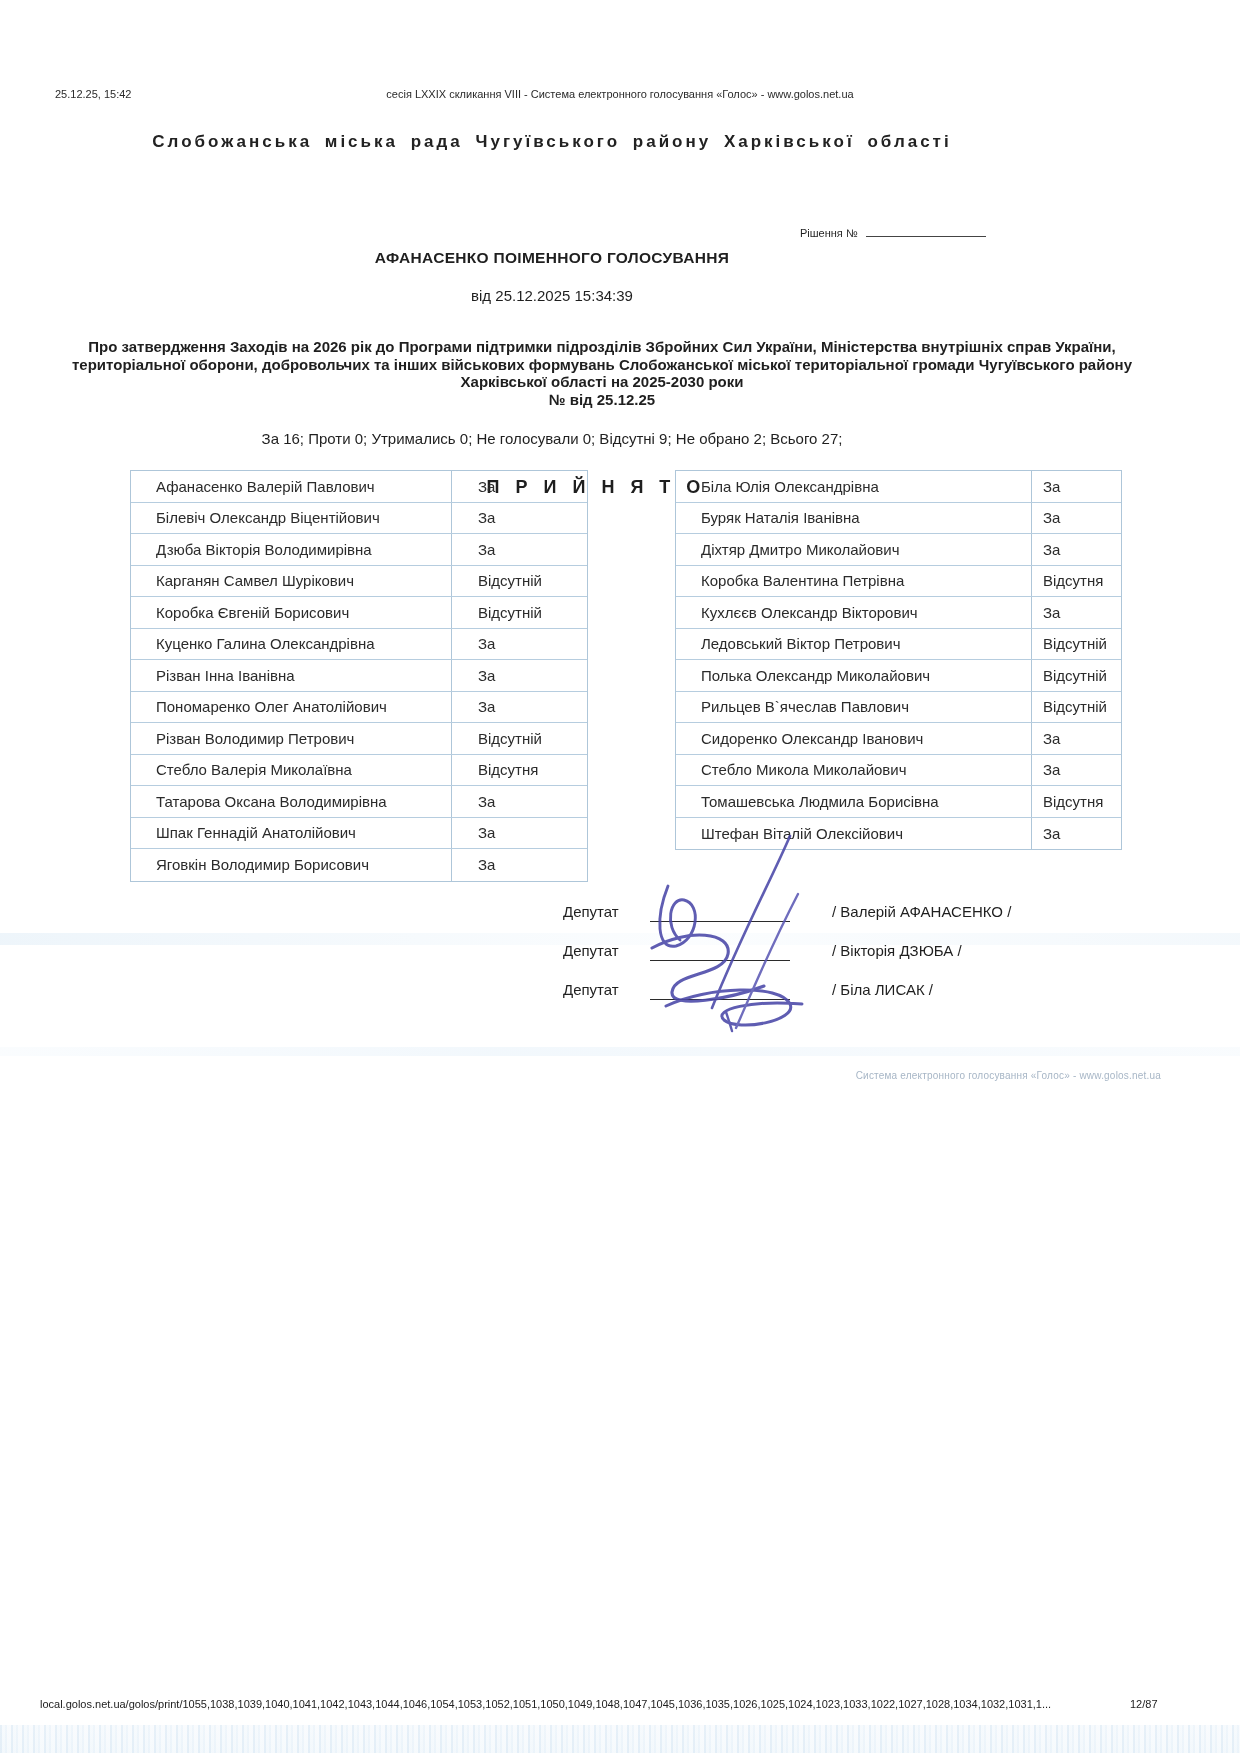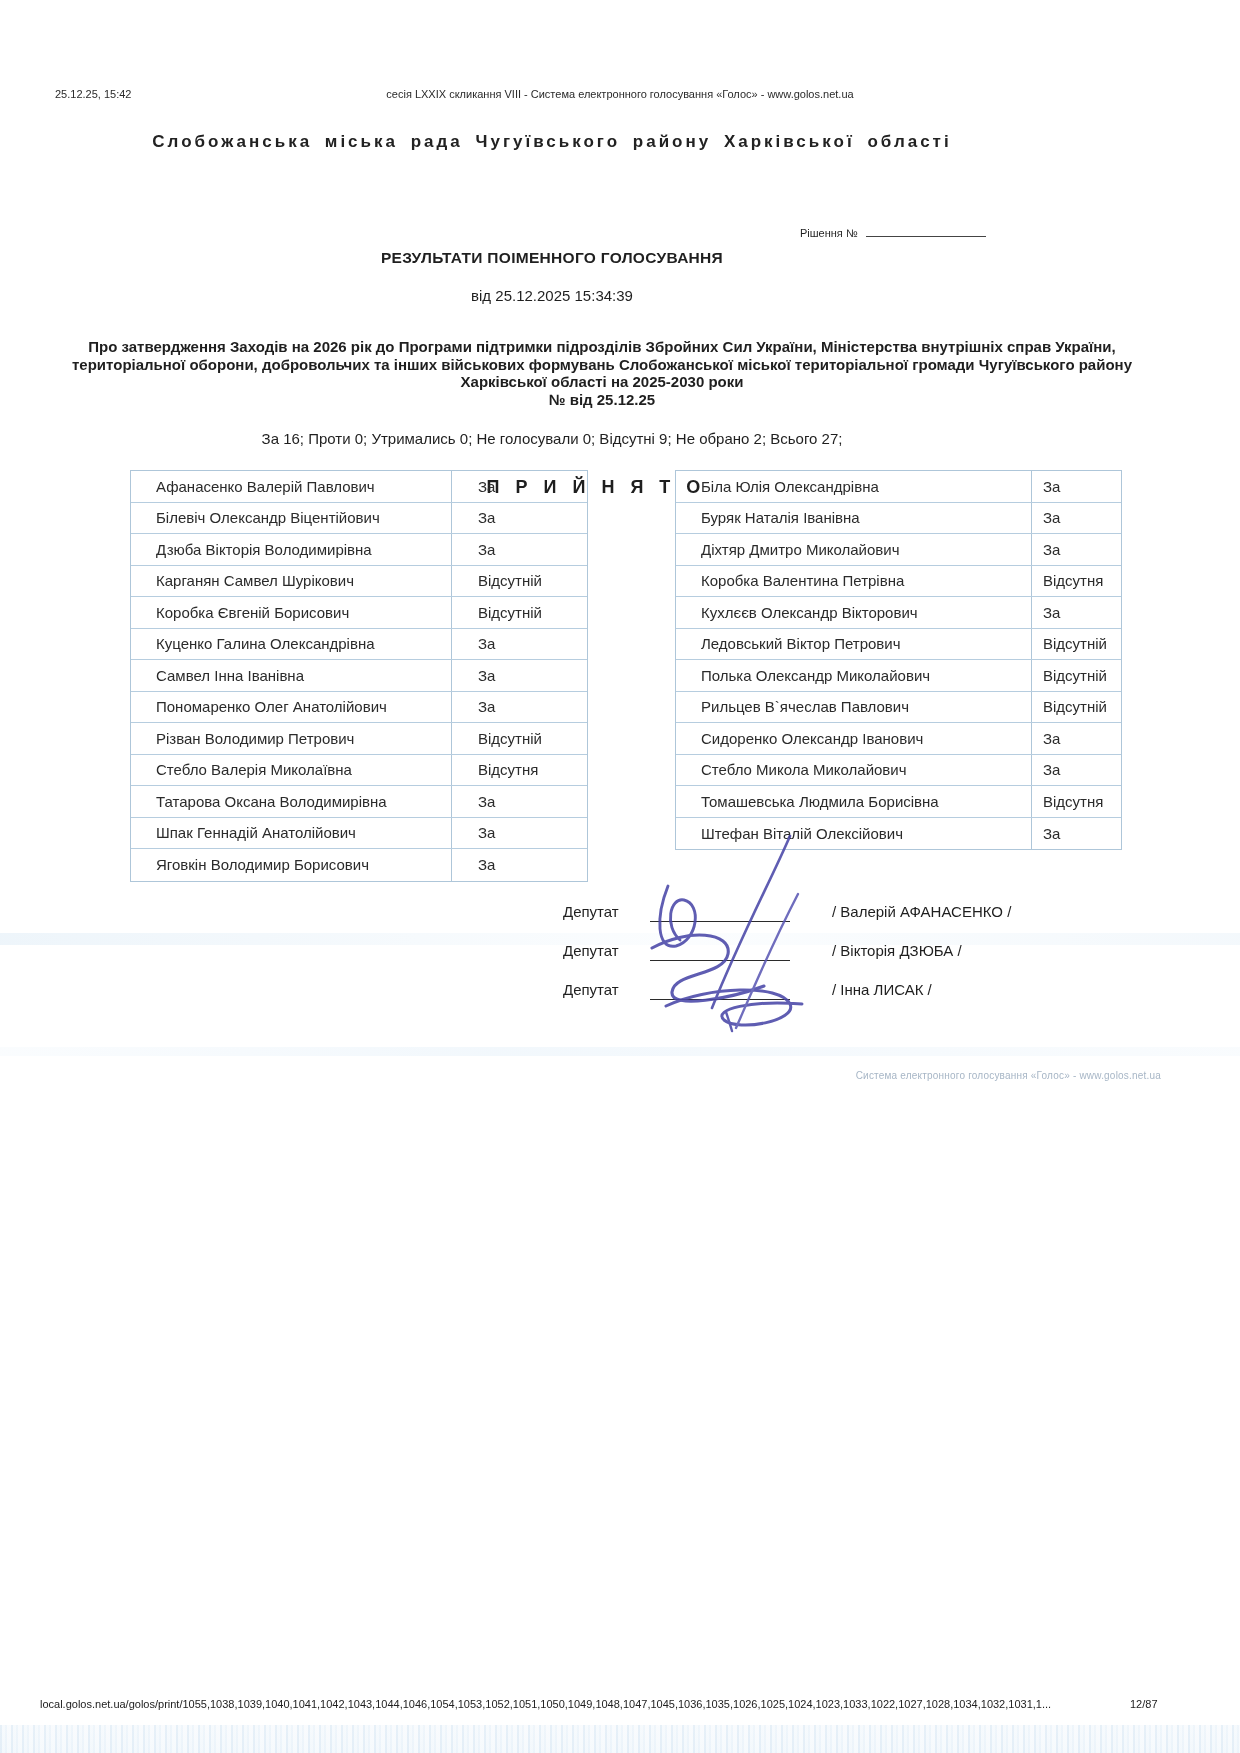--- a/index.html
+++ b/index.html
@@ -67,21 +67,21 @@
 
   <div class="abs hdr" style="left:55px;top:48px;">25.12.25, 15:42</div>
   <div class="abs centerwrap council-title" style="top:92px;">Слобожанська міська рада Чугуївського району Харківської області</div>
 
   <div class="abs hdr hdr-center" style="top:48px;">сесія LXXIX скликання VIII - Система електронного голосування «Голос» - www.golos.net.ua</div>
 
   <div class="abs decision" style="left:800px;top:182px;">
     <span>Рішення №</span><span class="decision-blank"></span>
   </div>
 
-  <div class="abs centerwrap results-title" style="top:209px;">РЕЗУЛЬТАТИ ПОІМЕННОГО ГОЛОСУВАННЯ</div>
+  <div class="abs centerwrap results-title" style="top:209px;">АФАНАСЕНКО ПОІМЕННОГО ГОЛОСУВАННЯ</div>
   <div class="abs centerwrap plain15" style="top:247px;">від 25.12.2025 15:34:39</div>
 
   <div class="abs subject" style="left:57px;top:298px;width:1090px;">
     <div>Про затвердження Заходів на 2026 рік до Програми підтримки підрозділів Збройних Сил України, Міністерства внутрішніх справ України, територіальної оборони, добровольчих та інших військових формувань Слобожанської міської територіальної громади Чугуївського району Харківської області на 2025-2030 роки</div>
     <div class="subject-number">№ від 25.12.25</div>
   </div>
 
   <div class="abs centerwrap tally" style="top:390px;">За 16; Проти 0; Утримались 0; Не голосували 0; Відсутні 9; Не обрано 2; Всього 27;</div>
   <div class="abs outcome" style="top:437px;">П Р И Й Н Я Т О</div>
 
@@ -104,21 +104,21 @@
       </div>
       <div class="vrow">
         <div class="vname">Коробка Євгеній Борисович</div>
         <div class="vvote">Відсутній</div>
       </div>
       <div class="vrow">
         <div class="vname">Куценко Галина Олександрівна</div>
         <div class="vvote">За</div>
       </div>
       <div class="vrow">
-        <div class="vname">Самвел Інна Іванівна</div>
+        <div class="vname">Різван Інна Іванівна</div>
         <div class="vvote">За</div>
       </div>
       <div class="vrow">
         <div class="vname">Пономаренко Олег Анатолійович</div>
         <div class="vvote">За</div>
       </div>
       <div class="vrow">
         <div class="vname">Різван Володимир Петрович</div>
         <div class="vvote">Відсутній</div>
       </div>
@@ -196,21 +196,21 @@
     <span class="sig-name">/ Валерій АФАНАСЕНКО /</span>
   </div>
   <div class="sig-row" style="top:935px;">
     <span class="sig-label">Депутат</span>
     <span class="sig-line"></span>
     <span class="sig-name">/ Вікторія ДЗЮБА /</span>
   </div>
   <div class="sig-row" style="top:974px;">
     <span class="sig-label">Депутат</span>
     <span class="sig-line"></span>
-    <span class="sig-name">/ Інна ЛИСАК /</span>
+    <span class="sig-name">/ Біла ЛИСАК /</span>
   </div>
 
   <svg class="sig-ink" viewBox="0 0 212 208">
     <g fill="none" stroke="#4a47a8" stroke-linecap="round" stroke-linejoin="round" opacity="0.88">
       <path d="M150,8 C132,50 100,110 72,180" stroke-width="2.6"></path>
       <path d="M28,58 C16,88 16,122 36,118 C58,112 62,76 44,72 C30,69 24,98 40,112" stroke-width="2.9"></path>
       <path d="M12,120 C48,100 92,104 88,126 C84,148 34,144 32,164 C30,182 92,170 124,158" stroke-width="3.1"></path>
       <path d="M26,178 C68,158 140,156 150,176 C158,193 98,204 84,192 C72,181 112,172 162,176" stroke-width="3.0"></path>
       <path d="M96,200 C110,168 130,120 158,66" stroke-width="2.4" stroke="#5c59b5"></path>
       <path d="M92,203 C90,196 88,190 86,184" stroke-width="2.4"></path>

